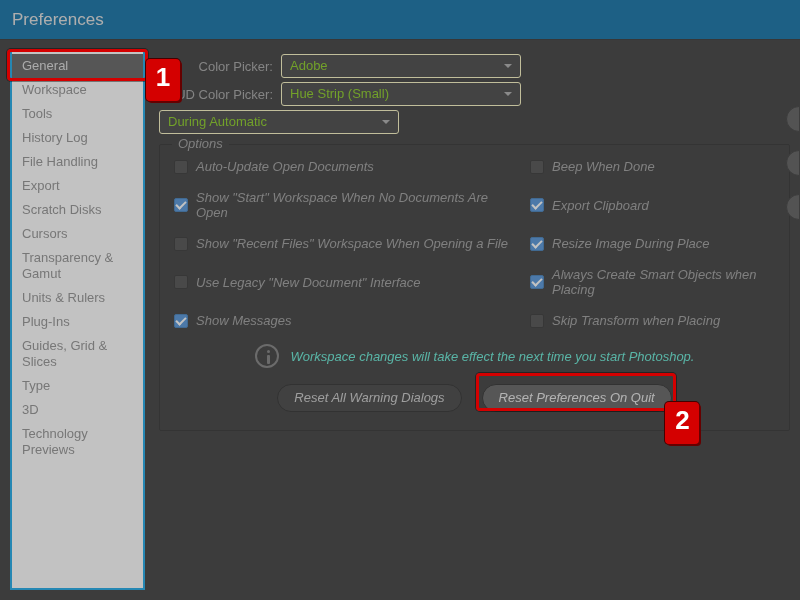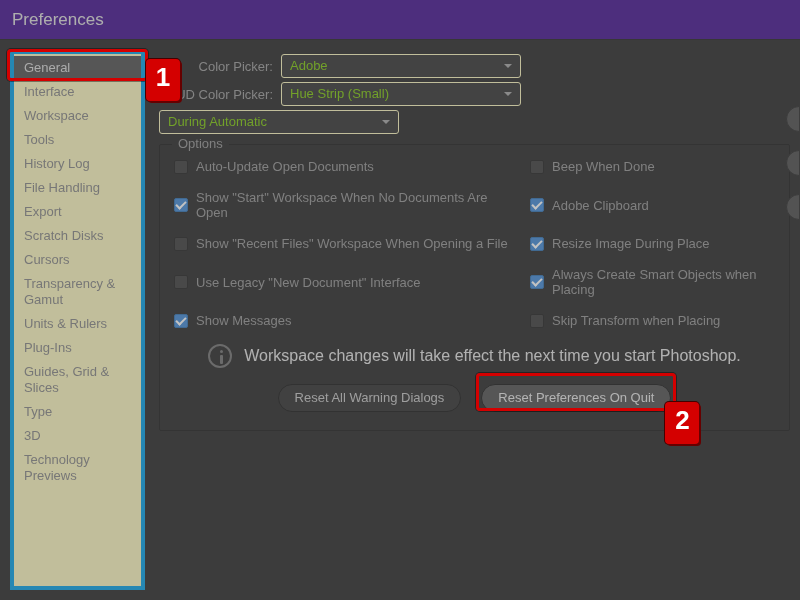--- a/index.html
+++ b/index.html
@@ -12,32 +12,32 @@
     z-index: 50;
   }
 
   .window {
     position: absolute; left: 0; top: 0; width: 800px; height: 600px;
     background: #323232; color: #c8c8c8;
   }
 
   .titlebar {
     height: 40px; line-height: 40px; padding: 0 12px;
-    background: #4c1d95; color: #e0e0e0; font-size: 17px;
+    background: #0369a1; color: #e0e0e0; font-size: 17px;
     border-bottom: 1px solid #2a2a2a;
   }
 
   .body {
     position: absolute; top: 40px; bottom: 0; left: 0; right: 0;
     display: flex; padding: 10px 0 10px 10px;
   }
 
   .sidebar {
     width: 135px; flex: 0 0 135px;
-    border: 4px solid #0ea5e9; background: #fef9c3;
+    border: 2px solid #0ea5e9; background: #ffffff;
     padding: 2px 0;
   }
   .sidebar .item {
     display: block; padding: 4px 8px 4px 10px;
     font-size: 13px; color: #8c8c8c; cursor: pointer;
     line-height: 16px;
   }
   .sidebar .item.sel {
     background: #5a5a5a; color: #dcdcdc;
   }
@@ -54,21 +54,21 @@
     padding: 0 22px 0 8px; font-size: 13px; color: #84cc16;
     position: relative; line-height: 22px;
   }
   .select::after {
     content: ""; position: absolute; right: 8px; top: 9px;
     border: 4px solid transparent; border-top-color: #aaa;
   }
 
   .options-box {
     margin-top: 10px; border: 1px solid #262626; border-radius: 2px;
-    padding: 14px 14px 18px 14px; position: relative;
+    padding: 14px 14px 18px 14px; position: relative; font-style: italic;
   }
   .options-title {
     position: absolute; top: -9px; left: 12px;
     background: #323232; padding: 0 6px; font-size: 13px; color: #999;
   }
 
   .checkgrid {
     display: grid; grid-template-columns: 340px 1fr;
     row-gap: 10px; column-gap: 10px; gap: 16px;
   }
@@ -80,21 +80,21 @@
   }
   .chk.on .box { background: #4a90d9; border-color: #3a78b5; }
   .chk.on .box::after {
     content: ""; position: absolute; left: 3px; top: 0px;
     width: 4px; height: 8px; border: solid #fff; border-width: 0 2px 2px 0;
     transform: rotate(45deg);
   }
 
   .notice {
     margin-top: 16px; display: flex; justify-content: center; align-items: center;
-    color: #e5e5e5; font-size: 16px;
+    color: #5eead4; font-size: 13px;
   }
   .notice .info-icon {
     width: 24px; height: 24px; border: 2px solid #7a7a7a; border-radius: 50%;
     margin-right: 12px; position: relative;
   }
   .notice .info-icon::before { content: ""; position: absolute; top: 4px; left: 10px; width: 3px; height: 3px; background:#7a7a7a; border-radius:50%; }
   .notice .info-icon::after { content: ""; position: absolute; top: 9px; left: 10px; width: 3px; height: 9px; background:#7a7a7a; border-radius:1px;}
 
   .button-row {
     margin-top: 16px; display: flex; justify-content: center; gap: 20px;
@@ -132,21 +132,20 @@
 </style>
 </head>
 <body>
 
 <div class="window">
   <div class="titlebar">Preferences</div>
 
   <div class="body">
     <div class="sidebar" id="sidebar">
         <div class="item sel">General</div>
-        <div class="item">Interface</div>
         <div class="item">Workspace</div>
         <div class="item">Tools</div>
         <div class="item">History Log</div>
         <div class="item">File Handling</div>
         <div class="item">Export</div>
         <div class="item">Scratch Disks</div>
         <div class="item">Cursors</div>
         <div class="item">Transparency &amp; Gamut</div>
         <div class="item">Units &amp; Rulers</div>
         <div class="item">Plug-Ins</div>
@@ -180,21 +179,21 @@
             <div class="chk">
               <span class="box"></span>
               <span>Beep When Done</span>
             </div>
             <div class="chk on">
               <span class="box"></span>
               <span>Show "Start" Workspace When No Documents Are Open</span>
             </div>
             <div class="chk on">
               <span class="box"></span>
-              <span>Adobe Clipboard</span>
+              <span>Export Clipboard</span>
             </div>
             <div class="chk">
               <span class="box"></span>
               <span>Show "Recent Files" Workspace When Opening a File</span>
             </div>
             <div class="chk on">
               <span class="box"></span>
               <span>Resize Image During Place</span>
             </div>
             <div class="chk">

